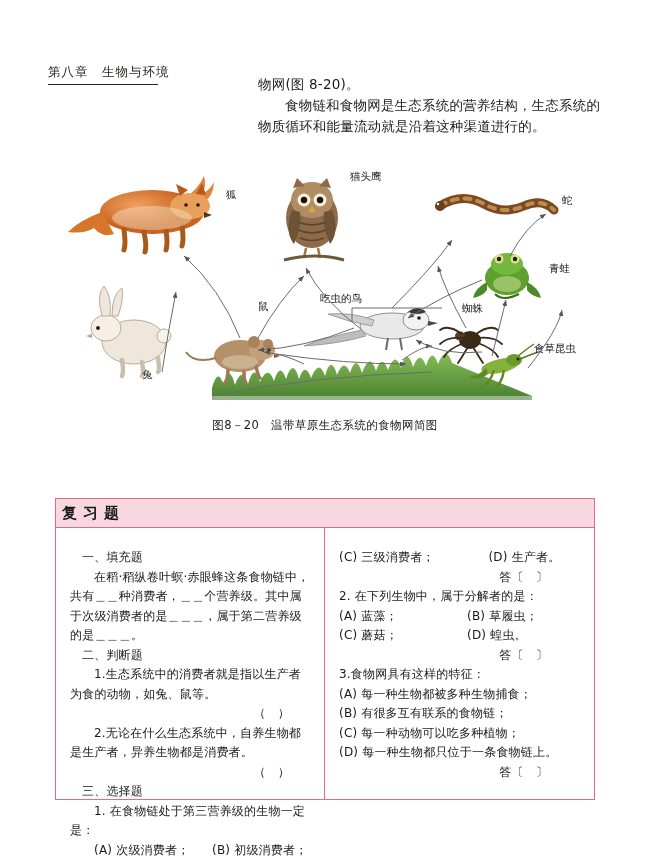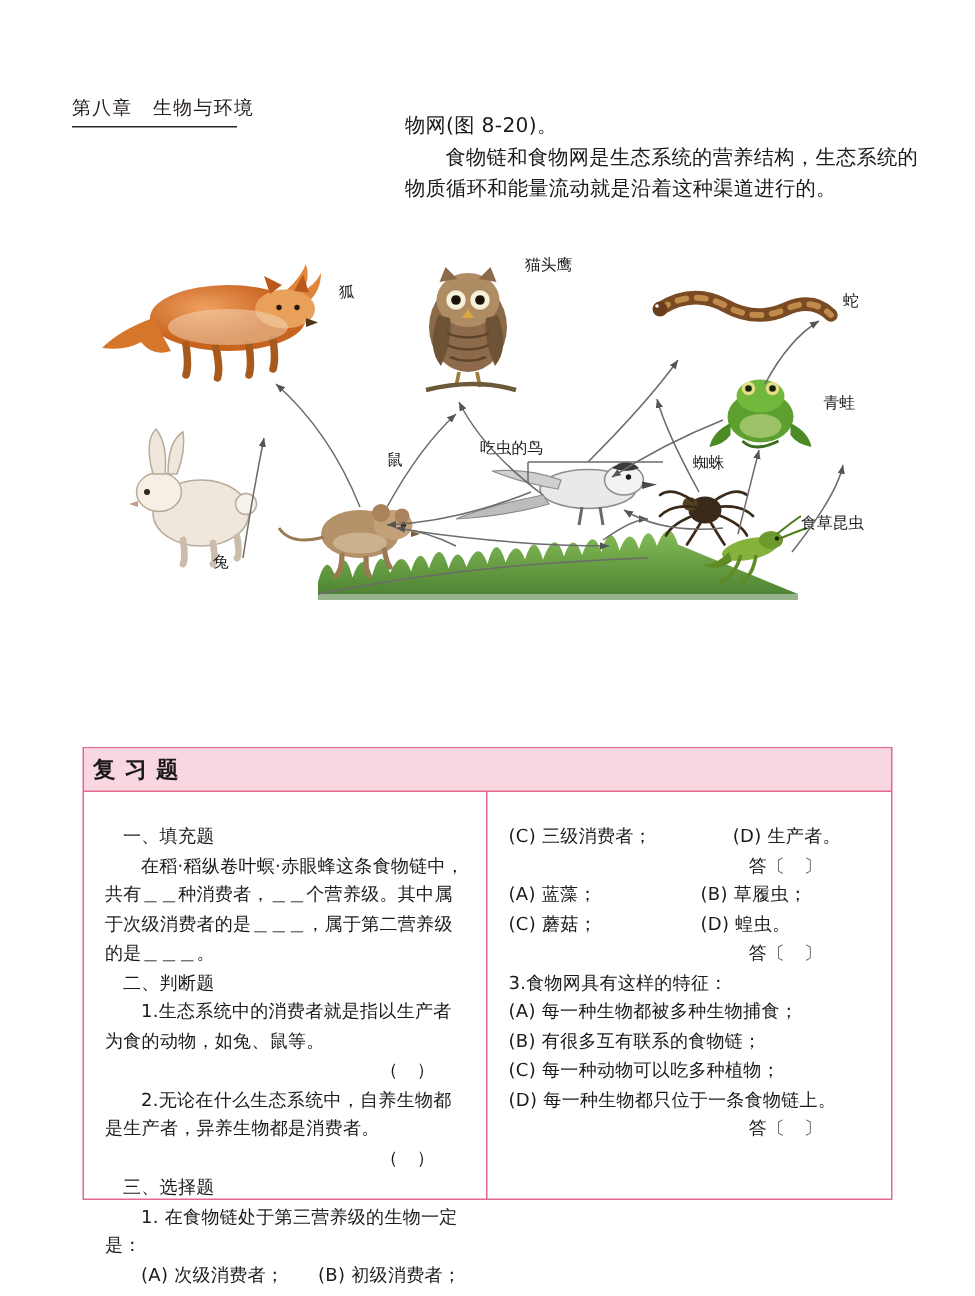--- a/index.html
+++ b/index.html
@@ -36,21 +36,21 @@
     padding-bottom: 3px;
   }
   .runhead-rule {
     border-bottom: 1.6px solid #2a2421;
     width: 110px;
   }
 
   
   .bodytext {
     position: absolute;
-    left: 270px;
+    left: 258px;
     top: 74px;
     width: 345px;
     font-size: 13.5px;
     line-height: 21px;
     color: #1a1a1a;
     letter-spacing: 0.2px;
   }
   .bodytext p {
     margin: 0;
   }
@@ -318,20 +318,21 @@
         <path d="M420,120 q-40,16 -74,38"></path>
       </g>
       <g stroke="#6b6b6b" stroke-width="1" fill="none">
         <path d="M290,148 L380,148"></path>
         <path d="M290,148 L290,162"></path>
         <path d="M150,236 q100,-20 220,-24"></path>
       </g>
     </svg>
   </div>
 
+  <div class="figcaption">图8－20　温带草原生态系统的食物网简图</div>
 
   <div class="exbox">
     <div class="exbox-head">
       <div class="exbox-title">复习题</div>
     </div>
     <div class="exbox-cols">
 
       <div class="excol left">
         <p class="hang">一、填充题</p>
         <p class="hang2">在稻·稻纵卷叶螟·赤眼蜂这条食物链中，共有＿＿种消费者，＿＿个营养级。其中属于次级消费者的是＿＿＿，属于第二营养级的是＿＿＿。</p>
@@ -343,20 +344,21 @@
         <p class="hang">三、选择题</p>
         <p class="hang2">1. 在食物链处于第三营养级的生物一定是：</p>
         <p class="hang2">(A) 次级消费者；</p>
         <p class="hang2" style="margin-top:-19.5px; margin-left:118px;">(B) 初级消费者；</p>
       </div>
 
       <div class="excol">
         <p>(C) 三级消费者；</p>
         <p style="margin-top:-19.5px; margin-left:128px;text-align:center;">(D) 生产者。</p>
         <p class="ans-wide">答〔　〕</p>
+        <p>2. 在下列生物中，属于分解者的是：</p>
         <p>(A) 蓝藻；</p>
         <p style="margin-top:-19.5px; margin-left:128px;">(B) 草履虫；</p>
         <p>(C) 蘑菇；</p>
         <p style="margin-top:-19.5px; margin-left:128px;">(D) 蝗虫。</p>
         <p class="ans-wide">答〔　〕</p>
         <p>3.食物网具有这样的特征：</p>
         <p>(A) 每一种生物都被多种生物捕食；</p>
         <p>(B) 有很多互有联系的食物链；</p>
         <p>(C) 每一种动物可以吃多种植物；</p>
         <p>(D) 每一种生物都只位于一条食物链上。</p>

